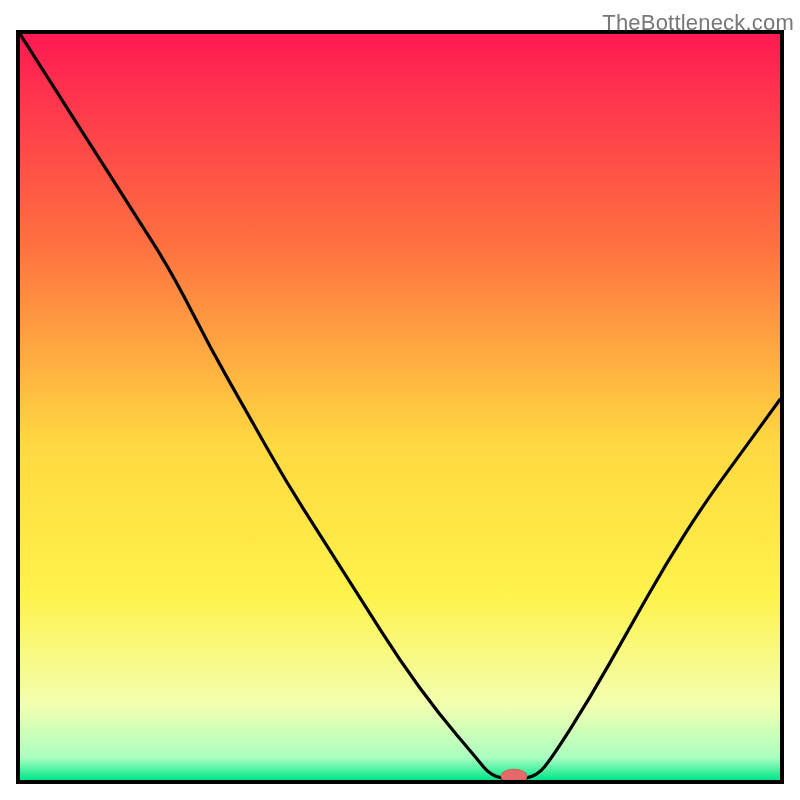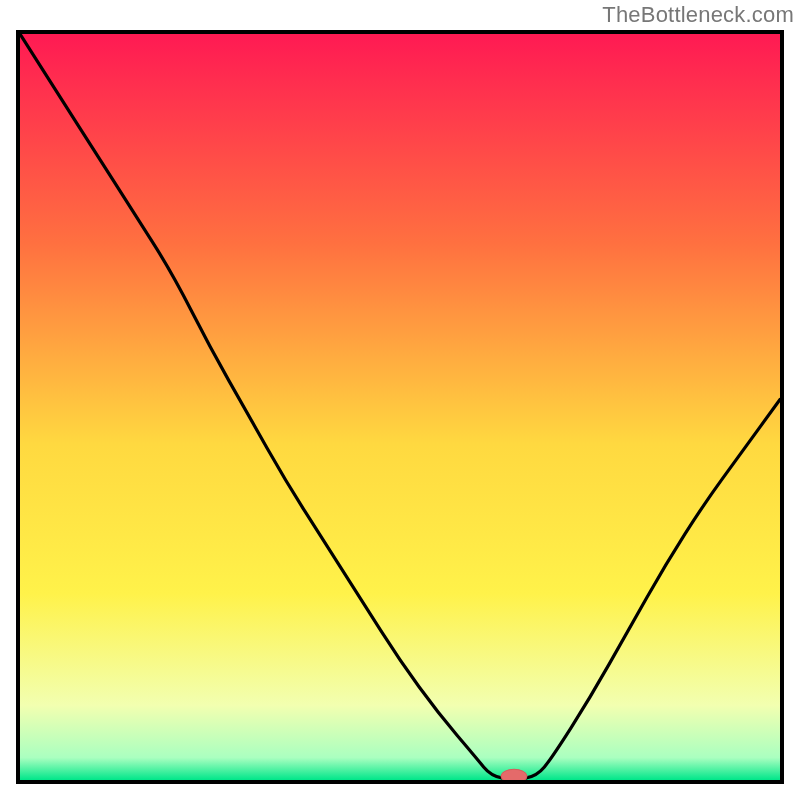--- a/index.html
+++ b/index.html
@@ -10,21 +10,21 @@
     background: #ffffff;
     font-family: Arial, Helvetica, sans-serif;
   }
   .frame {
     position: relative;
     width: 800px;
     height: 800px;
   }
   .watermark {
     position: absolute;
-    top: 2px;
+    top: 10px;
     right: 6px;
     font-size: 22px;
     font-weight: 500;
     color: #777777;
     letter-spacing: 0.2px;
     z-index: 10;
   }
   .plot-outer {
     position: absolute;
     left: 16px;

